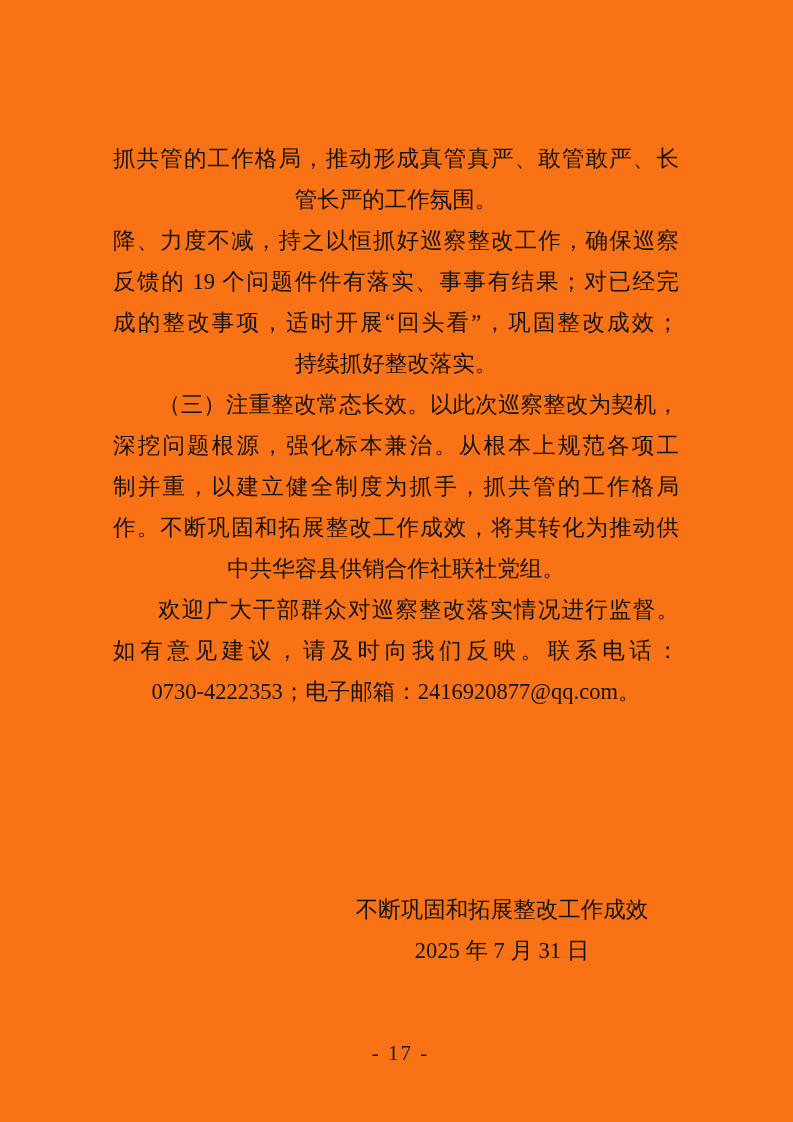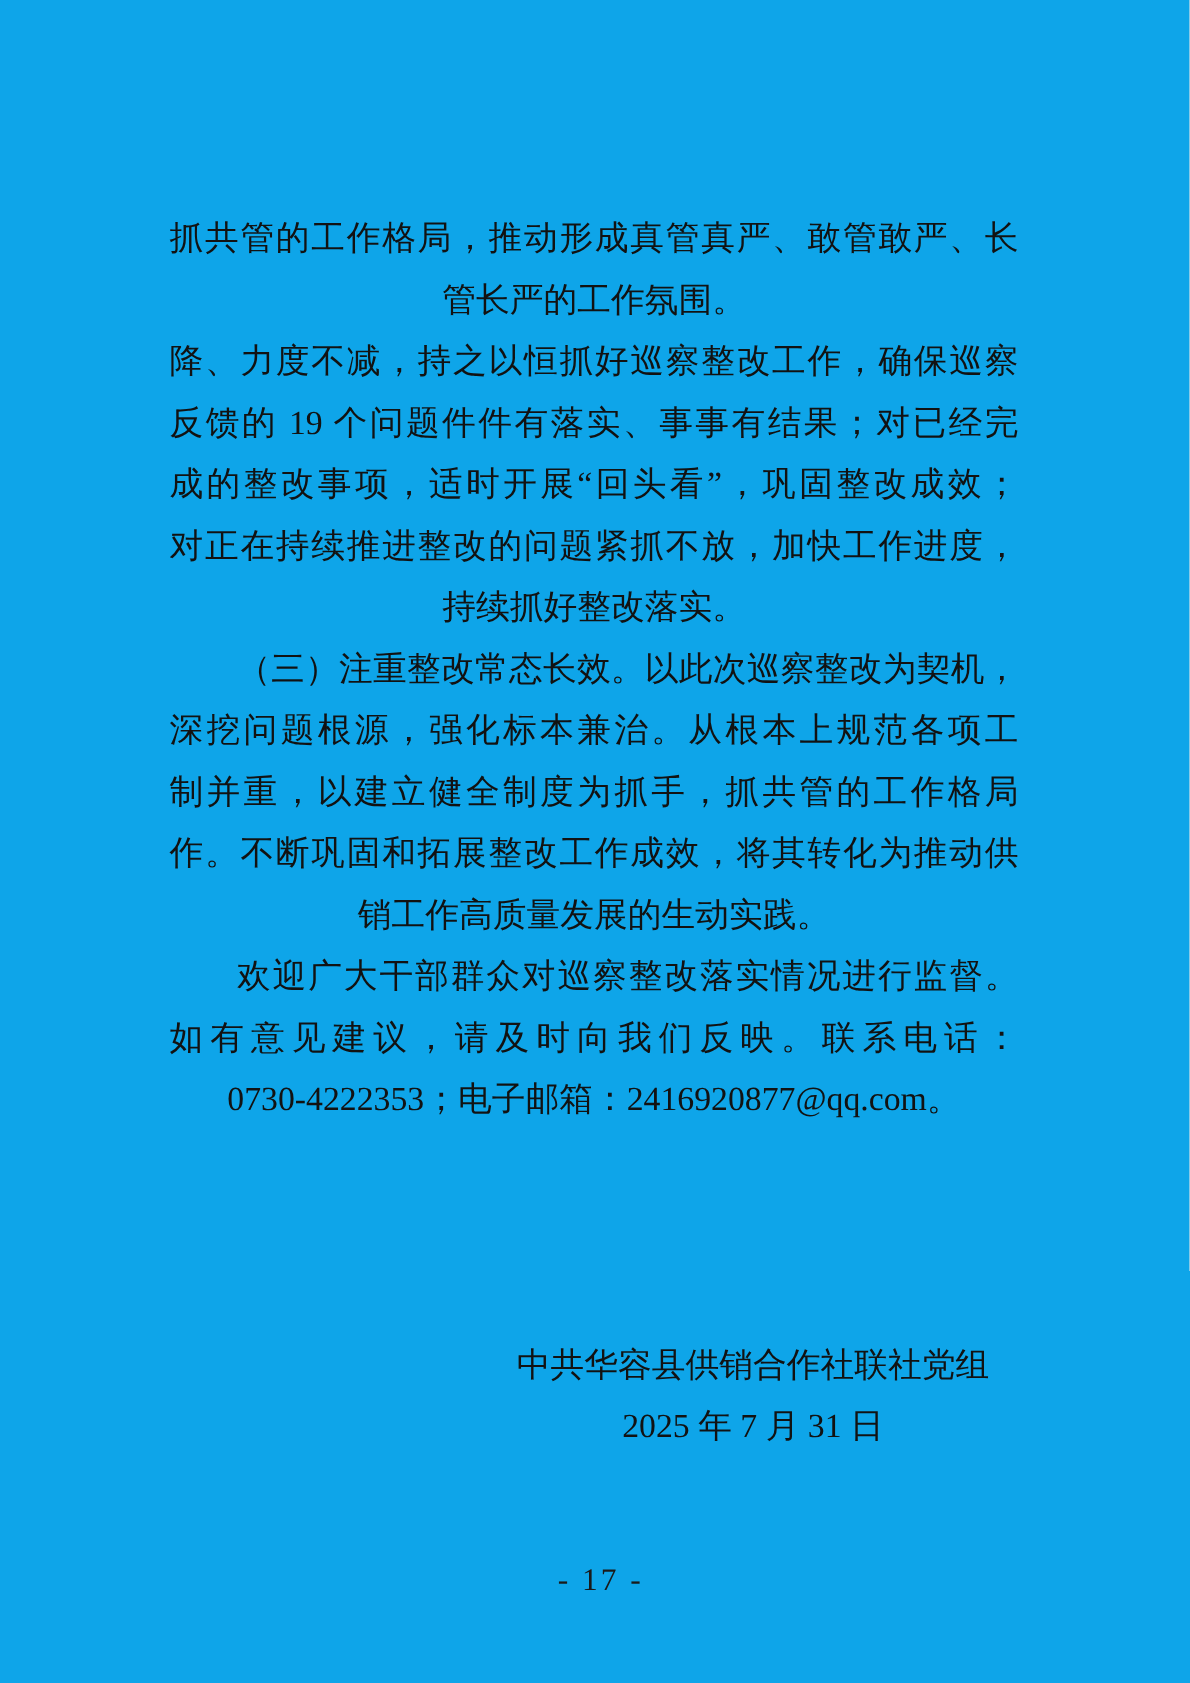--- a/index.html
+++ b/index.html
@@ -5,21 +5,21 @@
   html, body {
     margin: 0;
     padding: 0;
     background: #e8e8e8;
   }
   .page {
     position: relative;
     width: 793px;
     height: 1122px;
     margin: 0 auto;
-    background: #0ea5e9;
+    background: #f97316;
     color: #121212;
     font-family: "Liberation Serif", "DejaVu Serif", serif;
     overflow: hidden;
   }
   .text-block {
     position: absolute;
     left: 113px;
     top: 138px;
     width: 566px;
   }
@@ -68,32 +68,31 @@
 <body>
 
 <div class="page">
 
   <div class="text-block">
     <div class="line fill">抓共管的工作格局，推动形成真管真严、敢管敢严、长</div>
     <div class="line">管长严的工作氛围。</div>
     <div class="line fill">降、力度不减，持之以恒抓好巡察整改工作，确保巡察</div>
     <div class="line fill">反馈的 19 个问题件件有落实、事事有结果；对已经完</div>
     <div class="line fill">成的整改事项，适时开展“回头看”，巩固整改成效；</div>
-    <div class="line fill">对正在持续推进整改的问题紧抓不放，加快工作进度，</div>
     <div class="line">持续抓好整改落实。</div>
     <div class="line indent fill">（三）注重整改常态长效。以此次巡察整改为契机，</div>
     <div class="line fill">深挖问题根源，强化标本兼治。从根本上规范各项工</div>
     <div class="line fill">制并重，以建立健全制度为抓手，抓共管的工作格局</div>
     <div class="line fill">作。不断巩固和拓展整改工作成效，将其转化为推动供</div>
-    <div class="line">销工作高质量发展的生动实践。</div>
+    <div class="line">中共华容县供销合作社联社党组。</div>
     <div class="line indent fill">欢迎广大干部群众对巡察整改落实情况进行监督。</div>
     <div class="line fill">如有意见建议，请及时向我们反映。联系电话：</div>
     <div class="line">0730-4222353；电子邮箱：2416920877@qq.com。</div>
   </div>
 
   <div class="signature-block">
-    <div class="sig-name">中共华容县供销合作社联社党组</div>
+    <div class="sig-name">不断巩固和拓展整改工作成效</div>
     <div class="sig-date">2025 年 7 月 31 日</div>
   </div>
 
   <div class="page-number">- 17 -</div>
 
 </div>
 
 </body></html>

